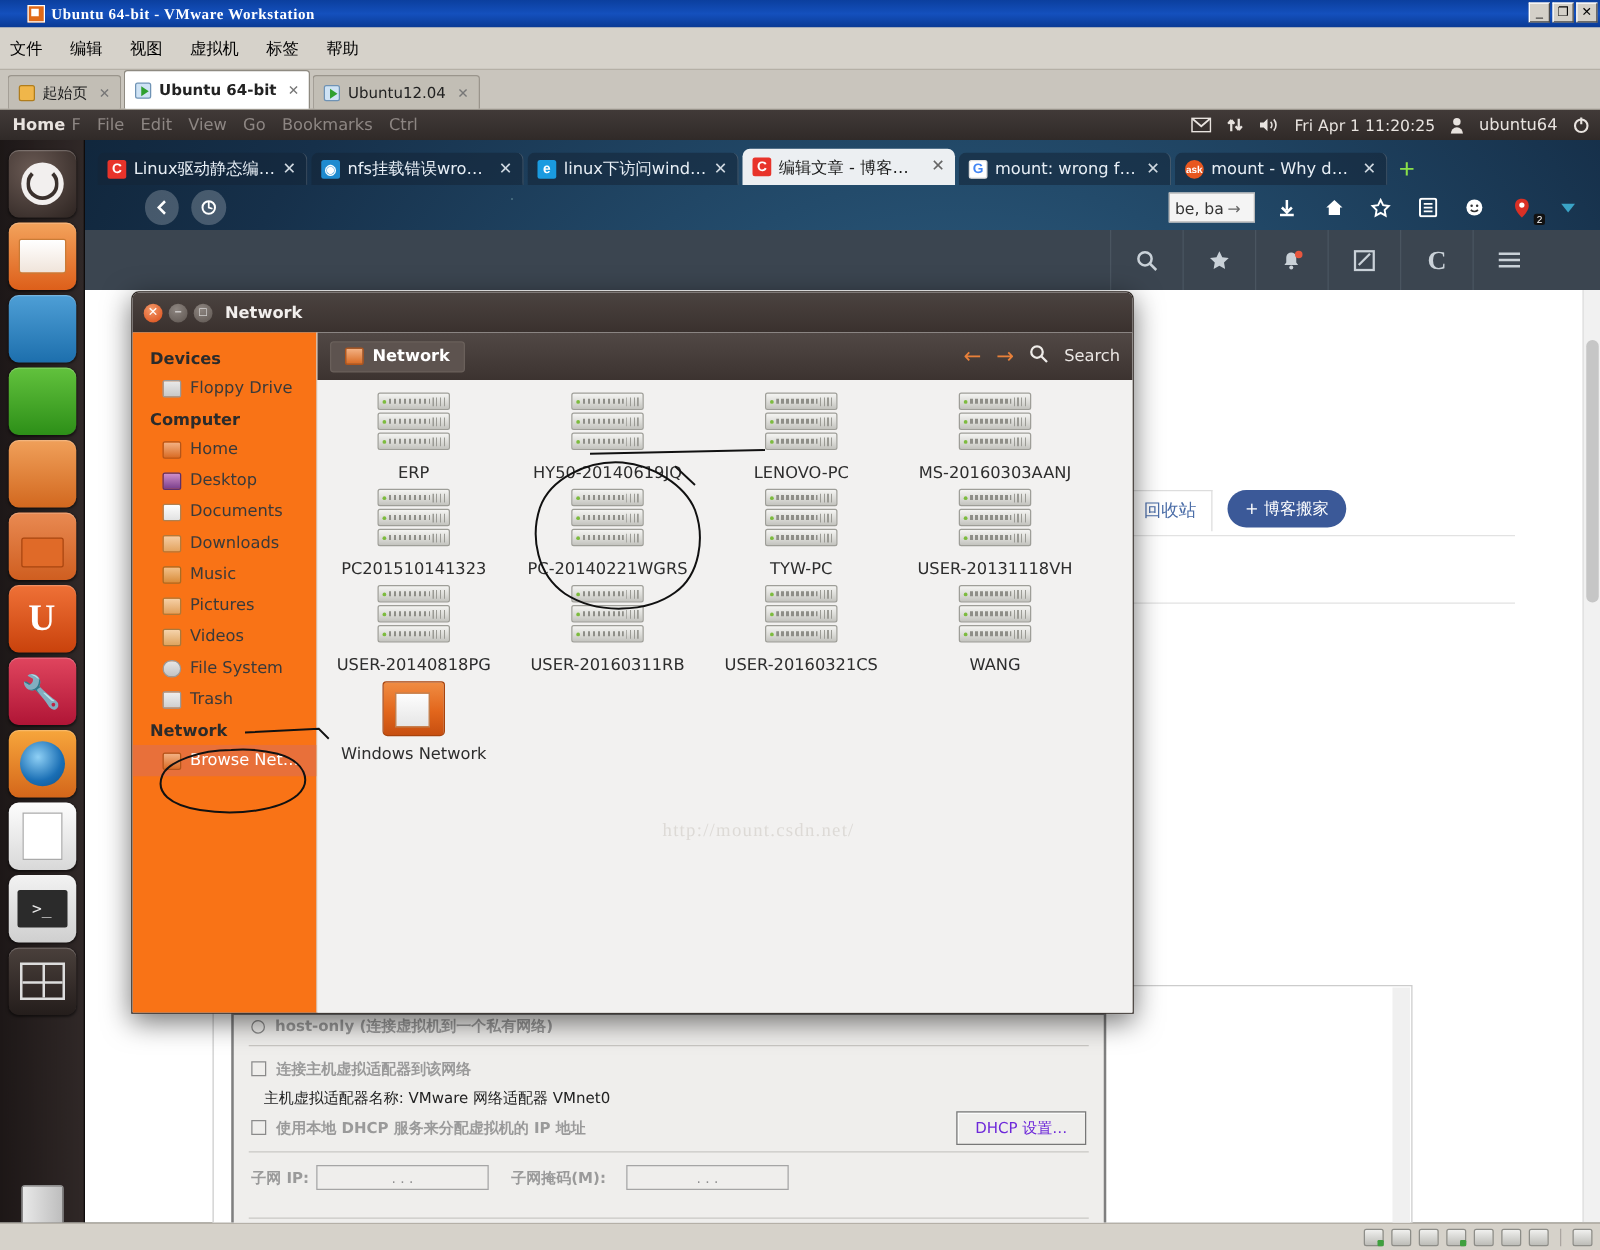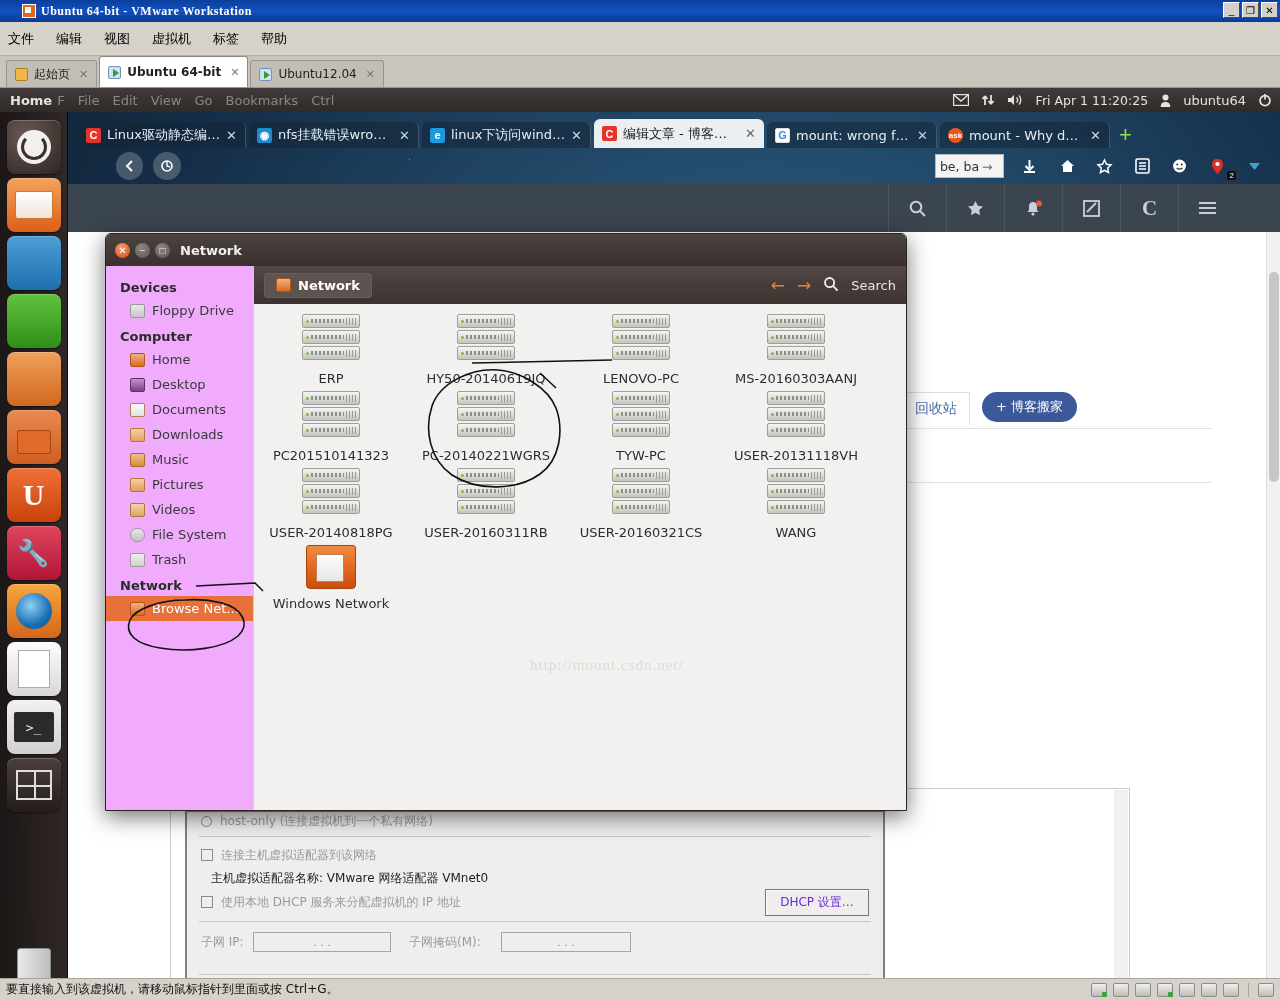--- a/index.html
+++ b/index.html
@@ -221,21 +221,21 @@
   .vned {
     position: absolute; left: 185px; top: 722px; width: 700px; height: 200px;
     background: #efeeec; border: 2px solid #7f7f7f; z-index: 4;
     font: 12px "DejaVu Sans", sans-serif; color: #222;
   }
   .vned .row { display: flex; align-items: center; padding: 0 14px; }
   .vned .cbox { width: 12px; height: 12px; border: 1px solid #8a8a8a; background: #efeeec;
     margin-right: 8px; flex: none; }
   .vned .radio { width: 11px; height: 11px; border: 1px solid #8a8a8a; border-radius: 50%;
     background: #efeeec; margin-right: 8px; flex: none; }
-  .vned .dim { color: #9a9a9a; }
+  .vned .dim { color: #9a9a9a; font-weight: bold; }
   .vned hr { border: none; border-top: 1px solid #c9c7c3; margin: 6px 12px; }
   .vned .tfield { height: 20px; background: #efeeec; border: 1px solid #a5a5a5;
     display: flex; align-items: center; justify-content: space-around;
     color: #8f8f8f; font-size: 11px; }
   .vbtn {
     background: #efeeec; border: 1px solid #777; padding: 4px 0; text-align: center;
     font: 12px "DejaVu Sans", sans-serif; color: #1a1a1a; box-shadow: inset 1px 1px 0 #fff;
   }
   .vbtn.dis { color: #6d28d9; }
 
@@ -260,21 +260,21 @@
   .nau-btns { display: flex; gap: 5px; padding: 0 10px 0 9px; }
   .nau-btns .cb { width: 15px; height: 15px; border-radius: 50%;
     display: flex; align-items: center; justify-content: center;
     font: 10px "Liberation Sans", sans-serif; color: #3b302c; }
   .nau-btns .cb.close { background: radial-gradient(circle at 40% 30%, #f49a6b, #d94a14); color: #fff; }
   .nau-btns .cb.min { background: radial-gradient(circle at 40% 30%, #8d8580, #5d5550); color: #efefef; }
   .nau-btns .cb.max { background: radial-gradient(circle at 40% 30%, #8d8580, #5d5550); color: #efefef; }
 
   .nau-body { display: flex; height: 546px; }
   .nau-side {
-    width: 148px; background: #f0abfc; border-right: 1px solid #d3d0cc;
+    width: 148px; background: #f97316; border-right: 1px solid #d3d0cc;
     padding-top: 8px; font-size: 13px; color: #3c3c3c;
   }
   .nau-side .hdr { font-weight: bold; padding: 6px 10px 3px 14px; color: #2b2b2b; font-size: 13px; }
   .nau-side .it {
     display: flex; align-items: center; gap: 7px; padding: 3px 10px 3px 24px;
     color: #3a3a3a; line-height: 19px;
   }
   .nau-side .it.sel { background: #e8703a; color: #fff; }
   .nau-side .ic { width: 15px; height: 14px; flex: none; border-radius: 2px; }
   .ic.floppy { background: linear-gradient(#e9e9e9, #c8c8c8); border: 1px solid #9a9a9a; }
@@ -1012,21 +1012,20 @@
       <path d="M498,282 C470,280 440,295 432,318 C424,342 430,372 452,387 C478,404 518,402 540,386 C560,372 564,342 556,320 C548,300 522,284 498,282 Z" fill="none" stroke="#111" stroke-width="1.6"></path>
       <path d="M472,275 L612,272" fill="none" stroke="#111" stroke-width="1.5"></path>
       <path d="M540,285 L556,300" fill="none" stroke="#111" stroke-width="1.5"></path>
 
       <path d="M185,512 C160,512 135,521 130,532 C124,546 136,556 160,560 C190,565 224,560 238,548 C250,537 244,521 222,515 C210,512 198,511 185,512 Z" fill="none" stroke="#111" stroke-width="1.6"></path>
       <path d="M196,498 L255,495 L263,503" fill="none" stroke="#111" stroke-width="1.5"></path>
     </svg>
   </div>
 
   <div class="vm-status">
-    <span>要直接输入到该虚拟机，请移动鼠标指针到里面或按 Ctrl+G。</span>
     <span class="devs">
       <span class="dev on"></span>
       <span class="dev"></span>
       <span class="dev"></span>
       <span class="dev on"></span>
       <span class="dev"></span>
       <span class="dev"></span>
       <span class="dev"></span>
       <span class="sep"></span>
       <span class="dev"></span>

